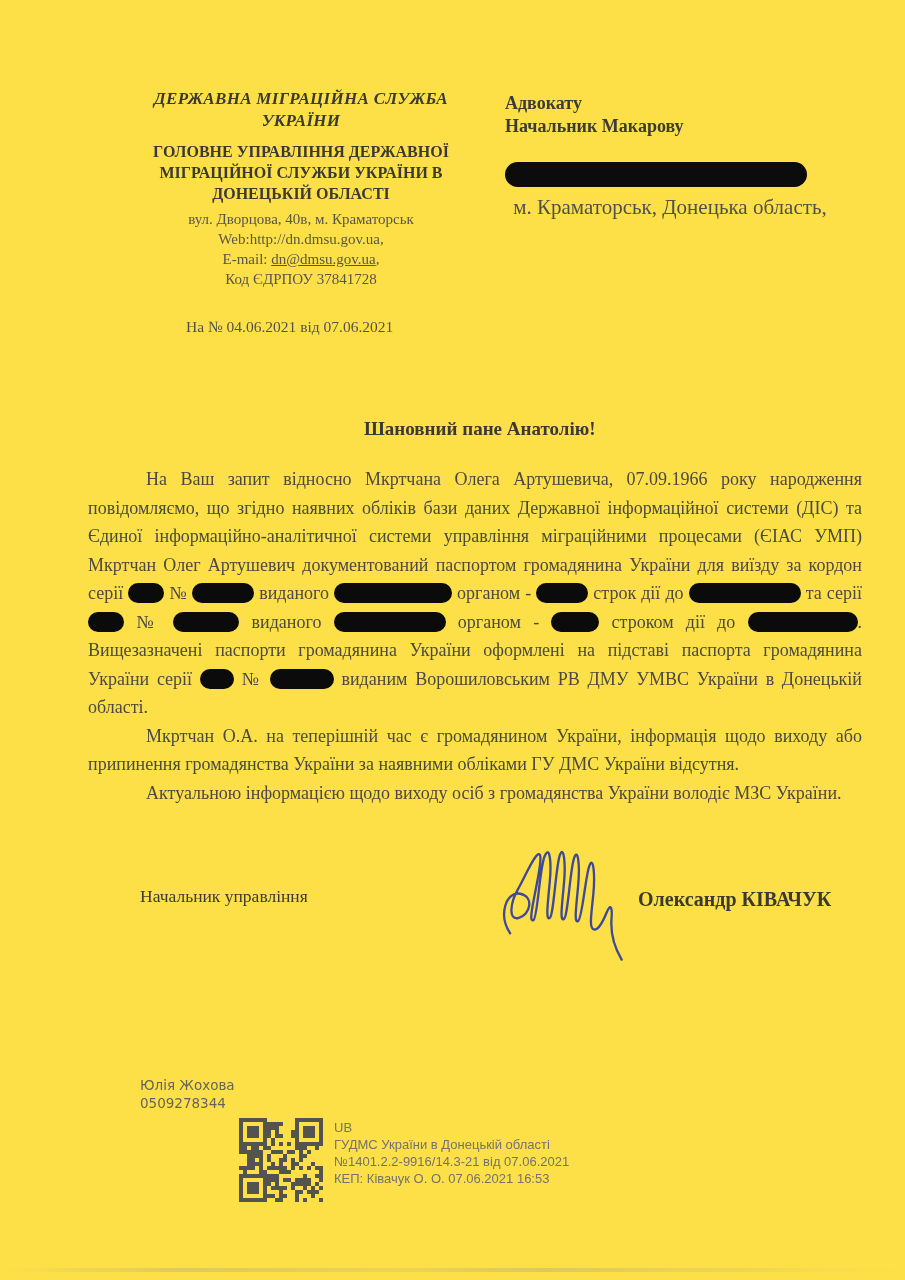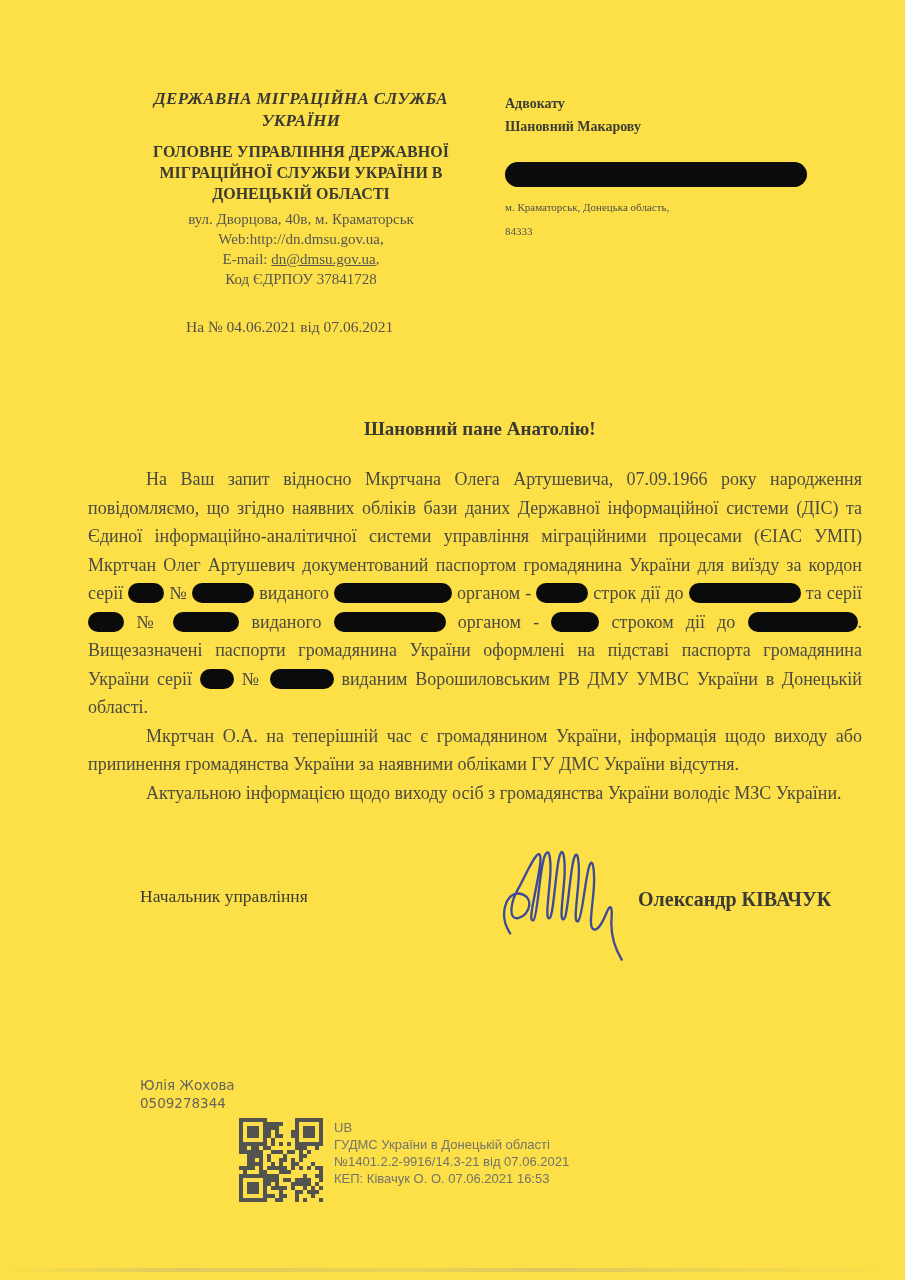--- a/index.html
+++ b/index.html
@@ -12,23 +12,23 @@
   
   .letterhead{position:absolute;left:116px;top:88px;width:370px;text-align:center;}
   .org-name{font-size:17px;font-weight:bold;font-style:italic;color:#3a3a33;line-height:22px;letter-spacing:.3px;}
   .org-dept{font-size:16px;font-weight:bold;color:#3a3a33;line-height:21px;margin-top:9px;}
   .org-div{font-size:16.5px;font-weight:bold;color:#3a3a33;line-height:21px;margin-top:7px;}
   .org-addr{font-size:15px;color:#56564f;line-height:20px;}
   .org-addr:first-of-type{margin-top:5px;}
   .u{text-decoration:underline;}
   
   .addressee{position:absolute;left:505px;top:92px;width:330px;}
-  .addr-bold{font-size:14px;font-weight:bold;color:#3c3c35;line-height:23px;}
+  .addr-bold{font-size:18px;font-weight:bold;color:#3c3c35;line-height:23px;}
   .addr-redact{width:302px;height:25px;background:#0c0c0c;border-radius:13px;margin:24px 0 8px 0;}
-  .addr-city{font-size:11px;color:#50504a;line-height:24px;}
+  .addr-city{font-size:21px;color:#50504a;line-height:24px;text-align:center;}
   
   .ref{position:absolute;left:186px;top:318px;font-size:15.5px;color:#53534d;}
   .salutation{position:absolute;left:364px;top:418px;font-size:19px;font-weight:bold;color:#3a3a33;}
   
   .body{position:absolute;left:88px;top:465px;width:774px;text-align:justify;}
   .bp{margin:0;font-size:18px;line-height:28.5px;color:#4a4a43;text-indent:58px;}
   .redact{display:inline-block;height:20px;background:#0b0b0b;border-radius:10px;vertical-align:-4px;}
   
   .sig-title{position:absolute;left:140px;top:886px;font-size:17.5px;font-weight:normal;color:#3a3a33;}
   .sig-name{position:absolute;left:638px;top:888px;font-size:20px;font-weight:bold;color:#3a3a33;text-align:center;}
@@ -54,24 +54,23 @@
     <div class="org-name">ДЕРЖАВНА МІГРАЦІЙНА СЛУЖБА УКРАЇНИ</div>
     <div class="org-dept">ГОЛОВНЕ УПРАВЛІННЯ ДЕРЖАВНОЇ МІГРАЦІЙНОЇ СЛУЖБИ УКРАЇНИ В ДОНЕЦЬКІЙ ОБЛАСТІ</div>
     <div class="org-addr" style="margin-top:5px;">вул. Дворцова, 40в, м. Краматорськ</div>
     <div class="org-addr">Web:http://dn.dmsu.gov.ua,</div>
     <div class="org-addr"><span>E-mail: </span><span class="u">dn@dmsu.gov.ua</span><span>,</span></div>
     <div class="org-addr">Код ЄДРПОУ 37841728</div>
   </div>
 
   <div class="addressee">
     <div class="addr-bold">Адвокату</div>
-    <div class="addr-bold">Шановний Макарову</div>
+    <div class="addr-bold">Начальник Макарову</div>
     <div class="addr-redact"></div>
     <div class="addr-city">м. Краматорськ, Донецька область,</div>
-    <div class="addr-city">84333</div>
   </div>
 
   <div class="ref">На № 04.06.2021 від 07.06.2021</div>
 
   <div class="salutation">Шановний пане Анатолію!</div>
 
   <div class="body">
     <p class="bp">На Ваш запит відносно Мкртчана Олега Артушевича, 07.09.1966 року народження повідомляємо, що згідно наявних обліків бази даних Державної інформаційної системи (ДІС) та Єдиної інформаційно-аналітичної системи управління міграційними процесами (ЄІАС УМП) Мкртчан Олег Артушевич документований паспортом громадянина України для виїзду за кордон серії <span class="redact" style="width: 36px;"></span> № <span class="redact" style="width: 62px;"></span> виданого <span class="redact" style="width: 118px;"></span> органом - <span class="redact" style="width: 52px;"></span> строк дії до <span class="redact" style="width: 112px;"></span> та серії <span class="redact" style="width: 36px;"></span> № <span class="redact" style="width: 66px;"></span> виданого <span class="redact" style="width: 112px;"></span> органом - <span class="redact" style="width: 48px;"></span> строком дії до <span class="redact" style="width: 110px;"></span>. Вищезазначені паспорти громадянина України оформлені на підставі паспорта громадянина України серії <span class="redact" style="width: 34px;"></span> № <span class="redact" style="width: 64px;"></span> виданим Ворошиловським РВ ДМУ УМВС України в Донецькій області.</p>
     <p class="bp">Мкртчан О.А. на теперішній час є громадянином України, інформація щодо виходу або припинення громадянства України за наявними обліками ГУ ДМС України відсутня.</p>
     <p class="bp">Актуальною інформацією щодо виходу осіб з громадянства України володіє МЗС України.</p>

